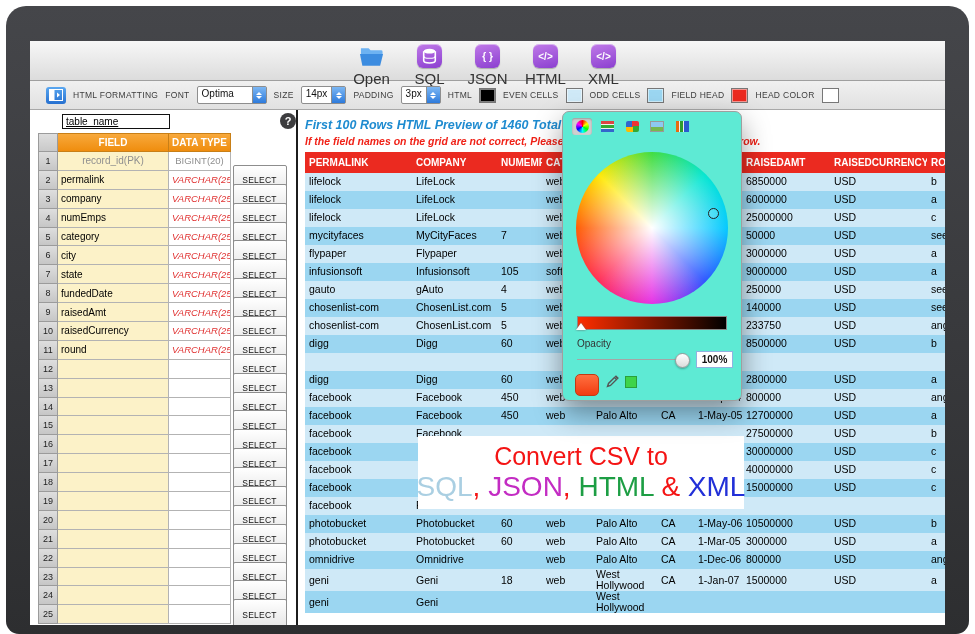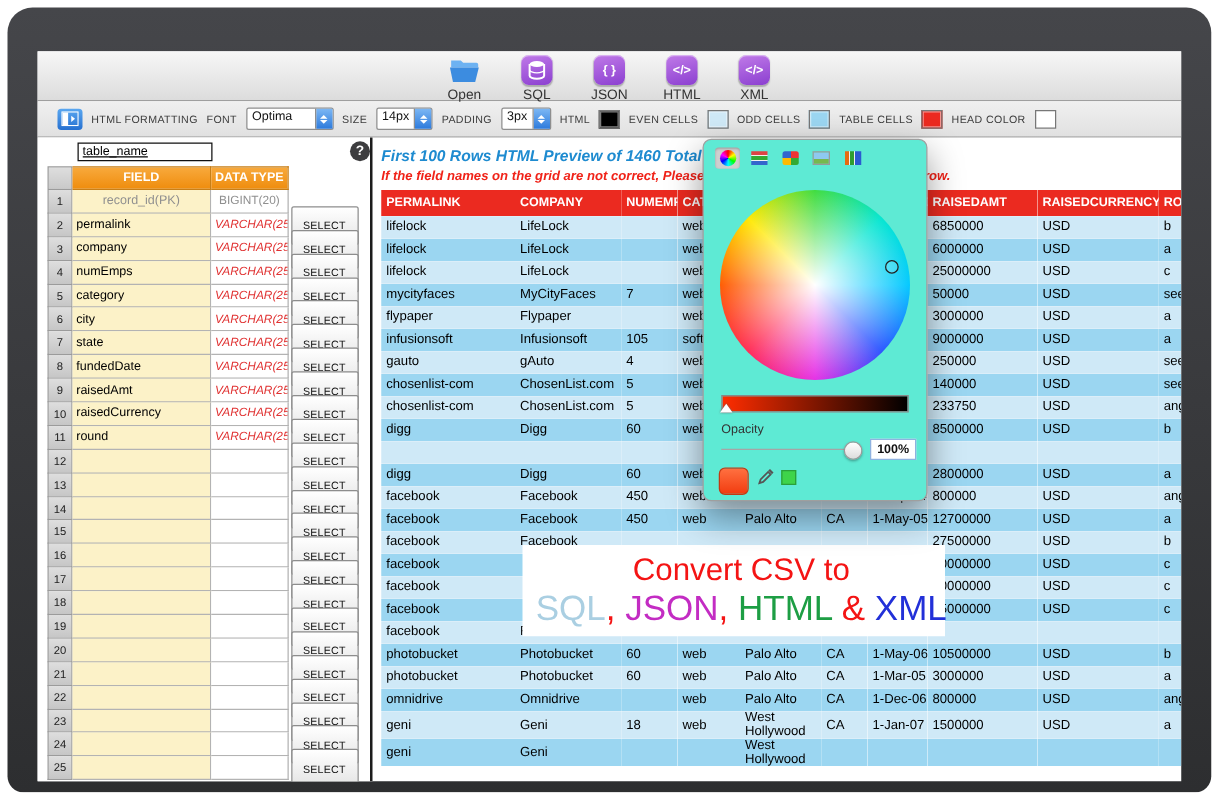--- a/index.html
+++ b/index.html
@@ -7,21 +7,21 @@
   
   .bezel{position:absolute;left:6px;top:6px;width:963px;height:628px;background:linear-gradient(#45464a,#2d2e30);border-radius:20px 20px 13px 13px;}
   .screen{position:absolute;left:24px;top:35px;width:915px;height:584px;background:#fff;overflow:hidden;}
   
   .iconbar{height:39px;background:linear-gradient(#f7f7f7,#dcdcdc);border-bottom:1px solid #9f9f9f;display:flex;justify-content:center;align-items:flex-start;gap:14px;}
   .tool-btn{display:flex;flex-direction:column;align-items:center;width:44px;padding-top:3px;cursor:default;}
   .tool-icon{width:25px;height:24px;border-radius:6px;display:flex;align-items:center;justify-content:center;color:#fff;font-weight:bold;}
   .tool-icon.db,.tool-icon.glyph{background:linear-gradient(165deg,#c07ae8,#8b3fd0);box-shadow:inset 0 1px 0 rgba(255,255,255,.45),0 1px 1px rgba(0,0,0,.25);}
   .tool-icon.glyph{font-size:10px;letter-spacing:0;}
   .tool-icon.folder{background:transparent;}
-  .tool-label{font-size:11px;color:#333;margin-top:2px;}
+  .tool-label{font-size:15px;color:#333;margin-top:2px;}
   
   .formatbar{height:28px;background:linear-gradient(#f0f0f0,#e1e1e1);border-bottom:1px solid #a8a8a8;display:flex;align-items:center;padding-left:16px;gap:7px;}
   .fmt-label{font-size:8.5px;color:#3c3c3c;letter-spacing:.3px;white-space:nowrap;}
   .panelicon{width:20px;height:17px;border-radius:3px;background:linear-gradient(#5aa7f0,#2670d0);display:flex;align-items:center;justify-content:center;}
   .dropdown{display:flex;height:16px;border:1px solid #8e8e8e;background:#fff;align-items:stretch;border-radius:2px;}
   .dropdown .val{font-size:10px;padding:1px 4px 0 4px;color:#111;white-space:nowrap;}
   .dropdown .arrow{width:13px;background:linear-gradient(#7cb7f4,#2e7bdc);border-left:1px solid #8e8e8e;display:flex;flex-direction:column;align-items:center;justify-content:center;}
   .arr-up{width:0;height:0;border-left:3px solid transparent;border-right:3px solid transparent;border-bottom:3px solid #fff;margin-bottom:1px;}
   .arr-dn{width:0;height:0;border-left:3px solid transparent;border-right:3px solid transparent;border-top:3px solid #fff;}
   .swatch{width:15px;height:13px;border:1px solid #777;box-shadow:inset 0 0 0 1px rgba(255,255,255,.5);}
@@ -69,21 +69,21 @@
   .p-bright{position:absolute;left:14px;top:204px;width:148px;height:12px;border:1px solid #888;background:linear-gradient(to right,#ff2d00,#000);}
   .p-bmark{position:absolute;left:13px;top:211px;width:0;height:0;border-left:5px solid transparent;border-right:5px solid transparent;border-bottom:7px solid #fff;filter:drop-shadow(0 0 1px #666);}
   .p-oplabel{position:absolute;left:14px;top:226px;font-size:10px;color:#333;}
   .p-opline{position:absolute;left:14px;top:247px;width:112px;height:1px;background:#a5a5a5;}
   .p-opknob{position:absolute;left:112px;top:241px;width:13px;height:13px;border-radius:50%;background:linear-gradient(#fff,#dcdcdc);border:1px solid #9a9a9a;box-shadow:0 1px 2px rgba(0,0,0,.3);}
   .p-opval{position:absolute;left:133px;top:239px;width:35px;height:15px;background:#fff;border:1px solid #8fb2e0;font-size:10px;font-weight:bold;text-align:center;line-height:15px;color:#111;}
   .p-swatch{position:absolute;left:12px;top:262px;width:22px;height:20px;border-radius:5px;border:1px solid #c23a14;background:linear-gradient(#ff7040,#f23c10);}
   .p-dropper{position:absolute;left:42px;top:262px;}
   .p-green{position:absolute;left:62px;top:264px;width:10px;height:10px;border:1px solid #2aa03a;background:#3ed44a;}
   
-  .overlay{position:absolute;left:388px;top:326px;width:326px;height:73px;background:#fff;z-index:30;display:flex;flex-direction:column;align-items:center;justify-content:center;padding-left:12px;}
+  .overlay{position:absolute;left:388px;top:326px;width:326px;height:73px;background:#fff;z-index:30;display:flex;flex-direction:column;align-items:center;justify-content:center;}
   .ov-line1{font-size:25px;line-height:1.15;}
   .ov-line2{font-size:28px;line-height:1.15;white-space:nowrap;}
 </style>
 </head>
 <body>
 
 <div id="stage">
   <div class="bezel">
     <div class="screen">
 
@@ -155,21 +155,21 @@
               <span class="arr-up"></span>
               <span class="arr-dn"></span>
             </span>
         </span>
         <span class="fmt-label">HTML</span>
         <span class="swatch" style="background: rgb(0, 0, 0);"></span>
         <span class="fmt-label">EVEN CELLS</span>
         <span class="swatch" style="background: rgb(207, 233, 247);"></span>
         <span class="fmt-label">ODD CELLS</span>
         <span class="swatch" style="background: rgb(155, 214, 241);"></span>
-        <span class="fmt-label">TABLE CELLS</span>
+        <span class="fmt-label">FIELD HEAD</span>
         <span class="swatch" style="background: rgb(235, 42, 32);"></span>
         <span class="fmt-label">HEAD COLOR</span>
         <span class="swatch" style="background: rgb(255, 255, 255);"></span>
       </div>
 
       <div class="workspace">
 
         <div class="schema">
           <input class="tn-input" value="table_name" style="">
           <span class="help">?</span>

